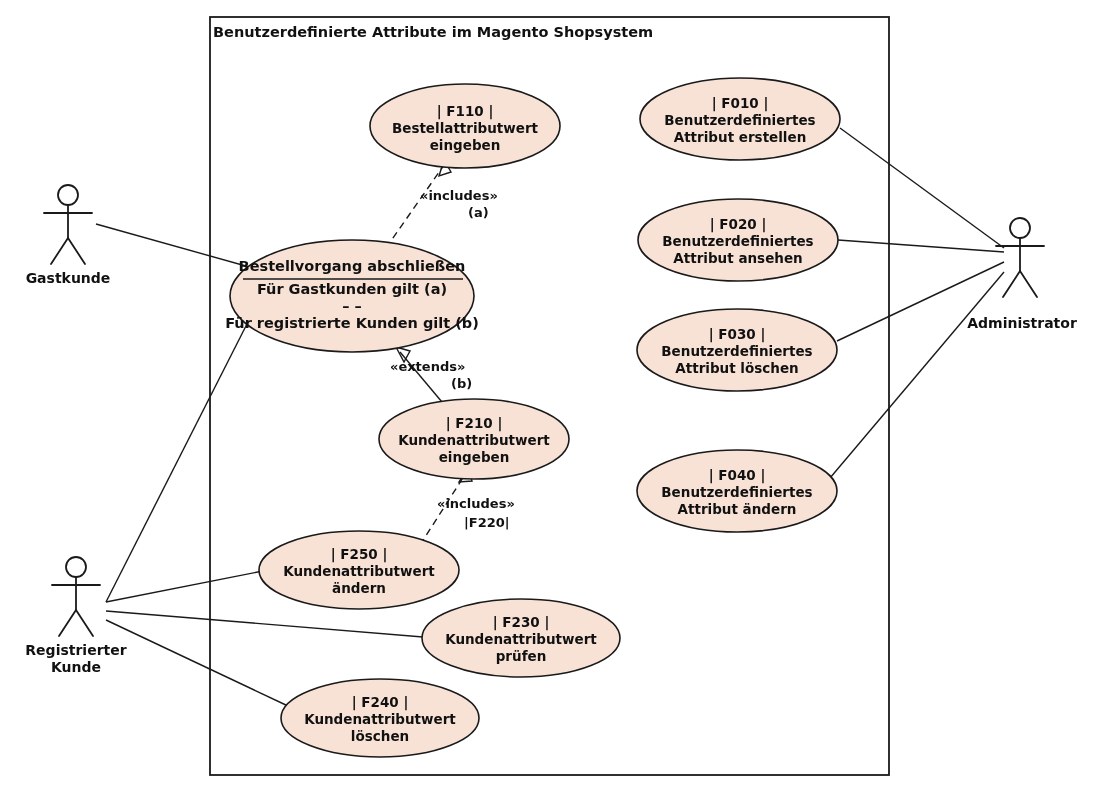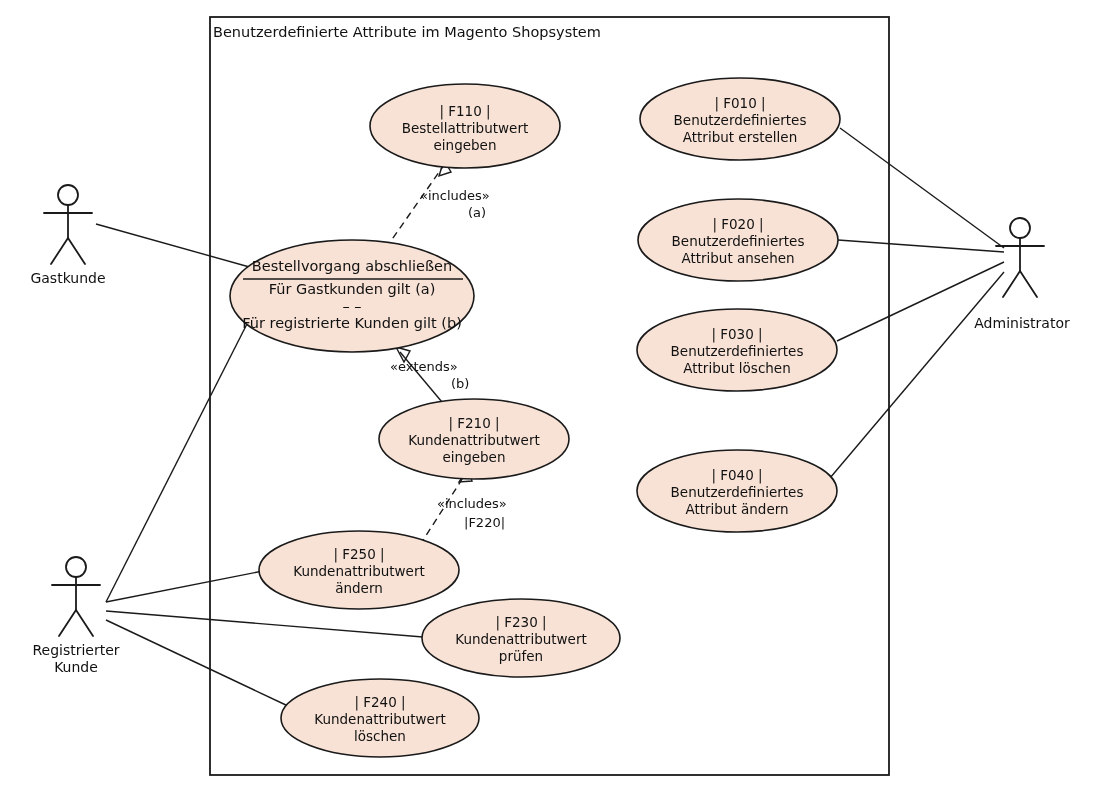--- a/index.html
+++ b/index.html
@@ -10,20 +10,21 @@
   body {
     width: 1100px;
     height: 800px;
     font-family: "DejaVu Sans", sans-serif;
     overflow: hidden;
   }
   #diagram-root {
     position: relative;
     width: 1100px;
     height: 573px;
+    font-weight: bold;
   }
   svg.layer {
     position: absolute;
     top: 0;
     left: 0;
     width: 1100px;
     height: 800px;
   }
   .ellipse-shape {
     fill: #f8e2d6;

